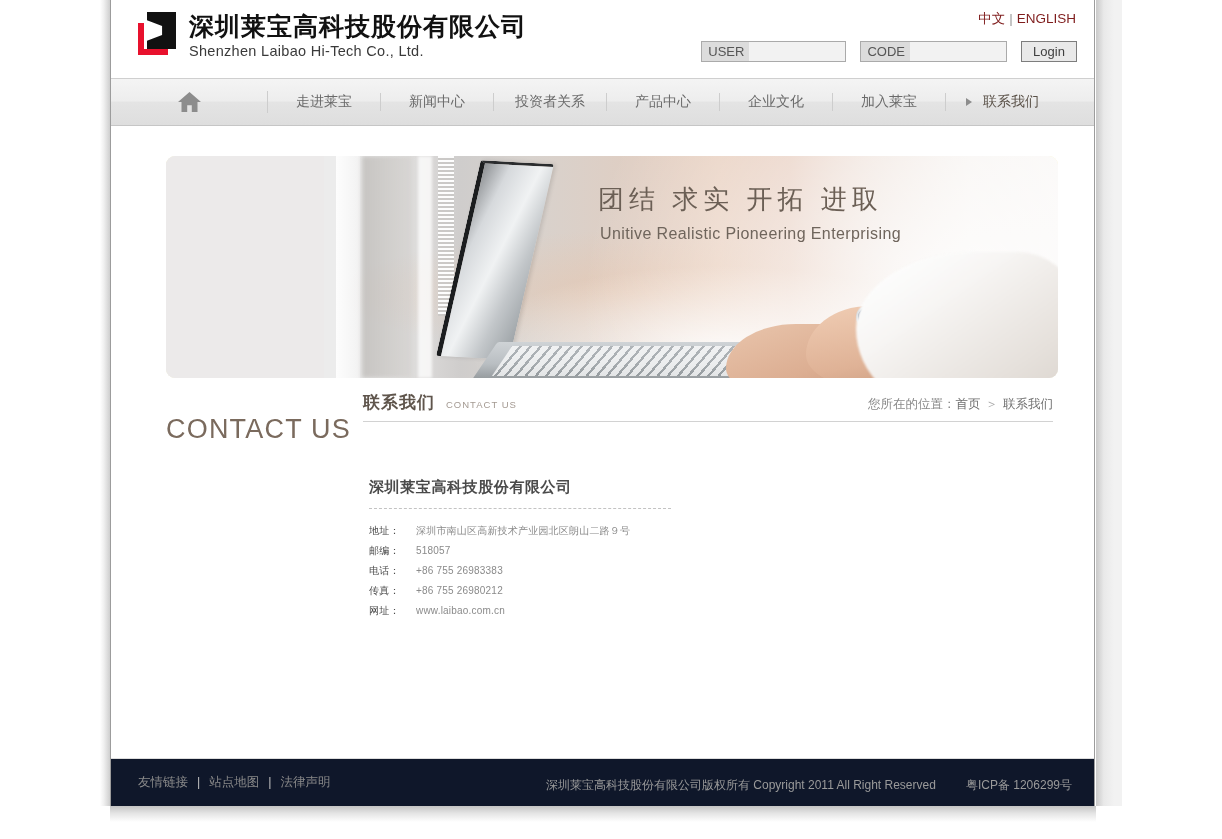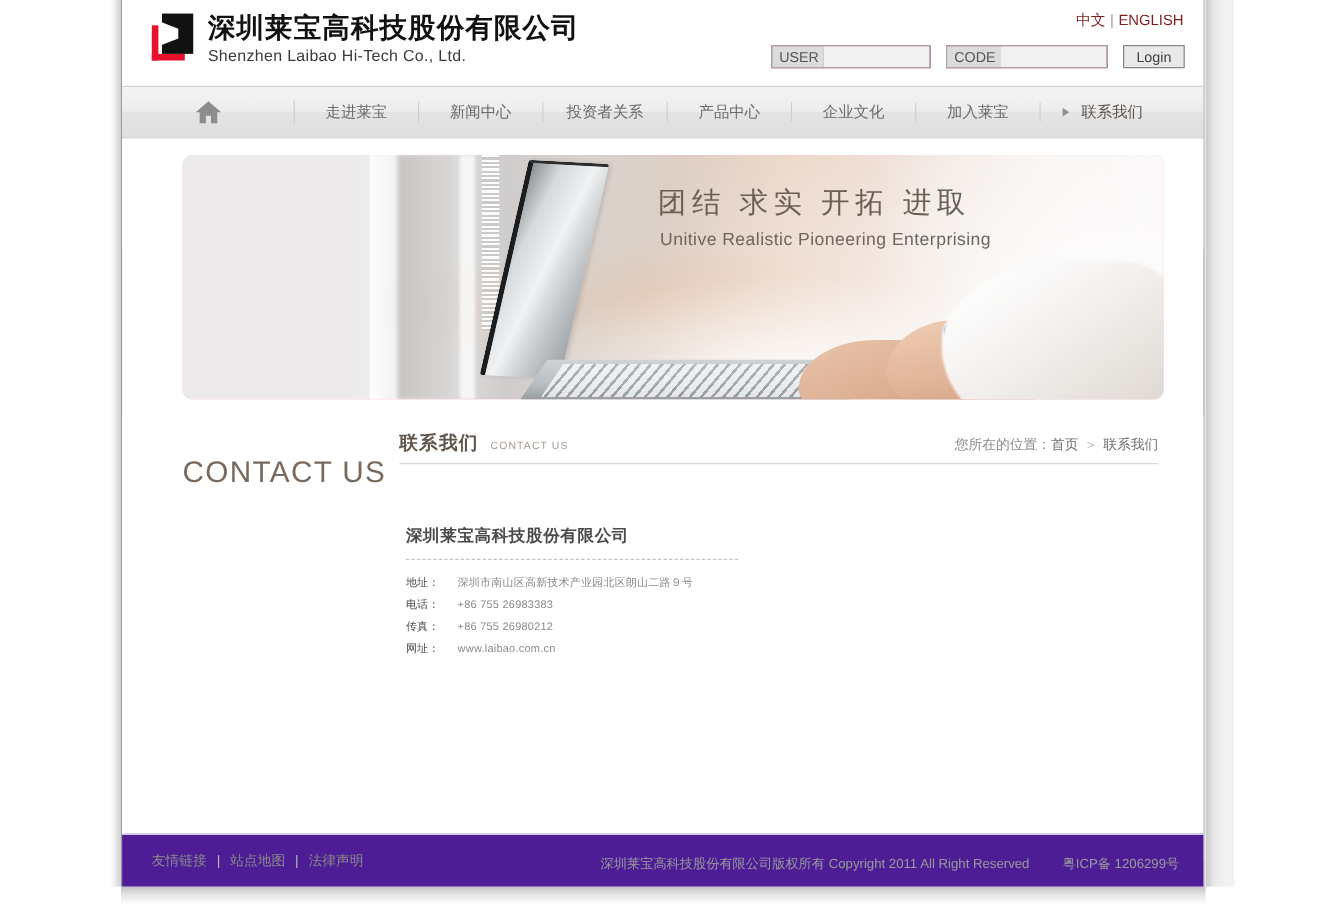--- a/index.html
+++ b/index.html
@@ -216,25 +216,25 @@
   .home-icon { display: block; }
 
   
   .banner-zone {
     position: relative;
     height: 100px;
     background: #ffffff;
   }
   .banner {
     position: absolute;
-    left: 55px; top: 15px;
+    left: 55px; top: 30px;
     width: 892px; height: 222px;
     border-radius: 9px;
     overflow: hidden;
-    background: #f9a8d4;
+    background: #fef9c3;
   }
   .banner .photo {
     position: absolute;
     inset: 0;
     background:
       radial-gradient(circle at 88% 72%, rgba(255,255,255,0.95) 0%, rgba(255,255,255,0.55) 22%, rgba(255,255,255,0) 46%),
       radial-gradient(ellipse 40% 55% at 62% 88%, rgba(255,255,255,0.85) 0%, rgba(255,255,255,0) 70%),
       radial-gradient(ellipse 45% 38% at 53% 62%, rgba(232,196,170,0.55) 0%, rgba(232,196,170,0) 75%),
       linear-gradient(to right,
         #ececec 0%, #ececec 21%,
@@ -470,21 +470,21 @@
     letter-spacing: 0.2px;
   }
   .info-value { color: #8a8a8a; letter-spacing: 0.2px; }
 
   
   .footer {
     position: absolute;
     left: 0; bottom: 0;
     width: 100%;
     height: 48px;
-    background: #4c1d95;
+    background: #0f172a;
     border-top: 1px solid #dddddd;
     margin-top: 44px;
   }
   .footer-links {
     position: absolute;
     left: 27px; top: 15px;
     font-size: 12.5px;
     color: #8a8a8a;
     white-space: nowrap;
   }
@@ -621,20 +621,24 @@
 
       <div class="contact-card">
         <div class="company-name">深圳莱宝高科技股份有限公司</div>
         <div class="dash-rule"></div>
 
         <div class="info-line">
           <span class="info-label">地址：</span>
           <span class="info-value">深圳市南山区高新技术产业园北区朗山二路９号</span>
         </div>
         <div class="info-line">
+          <span class="info-label">邮编：</span>
+          <span class="info-value">518057</span>
+        </div>
+        <div class="info-line">
           <span class="info-label">电话：</span>
           <span class="info-value">+86 755 26983383</span>
         </div>
         <div class="info-line">
           <span class="info-label">传真：</span>
           <span class="info-value">+86 755 26980212</span>
         </div>
         <div class="info-line">
           <span class="info-label">网址：</span>
           <span class="info-value">www.laibao.com.cn</span>

